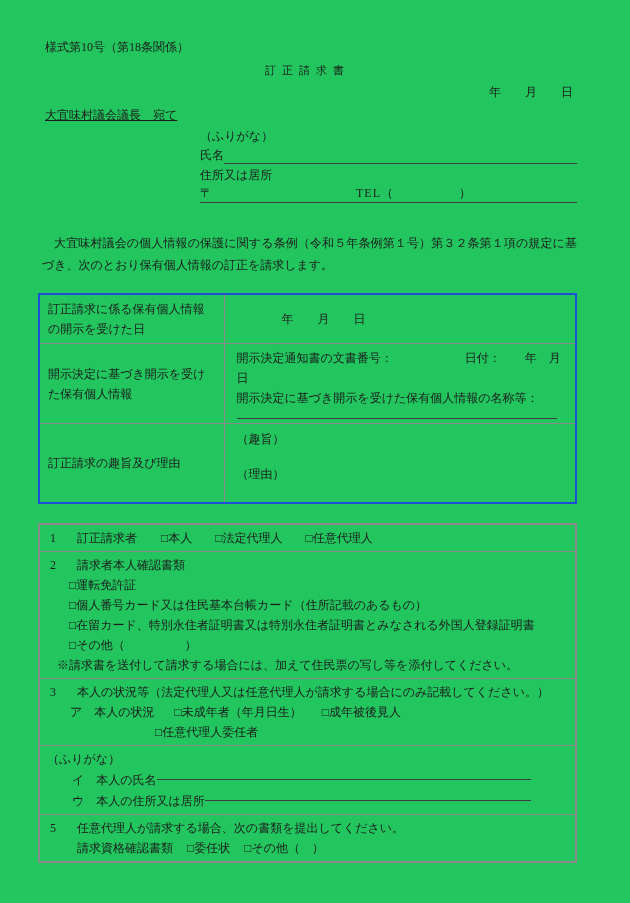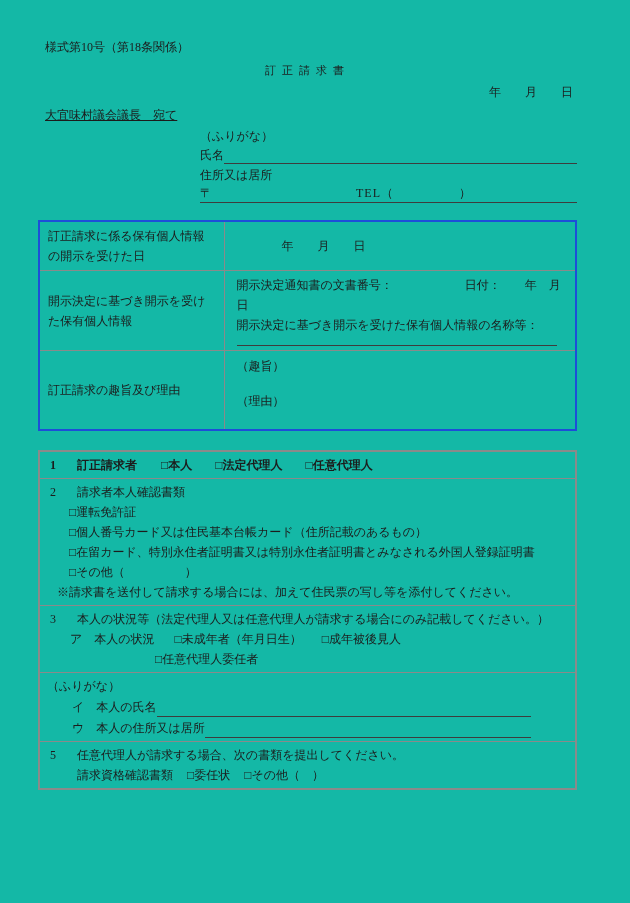--- a/index.html
+++ b/index.html
@@ -1,19 +1,19 @@
 <!DOCTYPE html>
 <html><head>
 <meta charset="utf-8">
 <style>
   * { margin:0; padding:0; box-sizing:border-box; }
   html,body { background:#e8e8e8; }
   .page {
     position:relative; width:630px; height:903px; margin:0 auto;
-    background:#14b8a6; color:#1c1c1c;
+    background:#22c55e; color:#1c1c1c;
     font-family:"Liberation Serif","DejaVu Serif",serif;
     font-size:12px; overflow:hidden;
   }
   .content { padding:40px 53px 0 38px; }
   .form-number { margin-left:7px; line-height:14px; }
   .doc-title { text-align:center; font-size:11px; letter-spacing:6px; margin-top:7px; line-height:18px; }
   .date-line { text-align:right; margin-top:6px; line-height:14px; margin-right:4px; }
   .addressee { margin-left:7px; margin-top:9px; line-height:15px;text-decoration:underline; }
   .applicant { margin-left:162px; margin-top:6px; }
   .furigana-line { line-height:15px; }
@@ -36,36 +36,36 @@
   .t1 .r2 { height:65px; }
   .t1 .r3 { height:76px; }
   .t1 .date-val { padding-left:45px; }
   .t1 .cell-top { vertical-align:top; }
   .doc-underline { width:320px; border-bottom:1px solid #3d3d3d; height:11px; }
   .purport { margin-top:1px; }
   .reason { margin-top:15px; margin-bottom:14px; }
 
   .t2 { margin-top:19px; border:2px solid #8a8a8a; }
   .t2 td { padding:3px 10px; vertical-align:top; }
-  .t2 .r1 { height:27px;font-weight:bold; }
+  .t2 .r1 { height:27px; }
   .t2 .r2 { height:120px; }
   .t2 .r3 { height:66px; }
   .t2 .r4 { height:64px; padding-left:7px; }
   .t2 .r5 { height:45px; }
   .t2 .r6 { height:38px; }
   .num { display:inline-block; width:27px; }
   .opt { margin-left:23px; }
   .opt-first { margin-left:24px; }
   .indent-opt { margin-left:19px; }
   .note-line { margin-left:7px; }
   .status-line { margin-left:20px; }
   .status-opt { margin-left:20px; }
   .status-opt2 { margin-left:105px; }
   .sub-label { margin-left:25px; }
-  .field-line { display:flex; align-items:flex-end; height:21px; }
+  .field-line { display:flex; align-items:center; height:21px; }
   .field-uline { flex:1; border-bottom:1px solid #3d3d3d; margin-right:34px; }
   .docs-line { margin-left:27px; }
   .doc-opt { margin-left:14px; }
 </style>
 </head>
 <body>
 
 <div class="page">
   <div class="content">
     <div class="form-number">様式第10号（第18条関係）</div>
@@ -81,20 +81,21 @@
       </div>
       <div class="addr-line">住所又は居所</div>
       <div class="postal-line">
         <span>〒</span>
         <span class="postal-spacer"></span>
         <span class="tel-label">TEL（　　　　　）</span>
         <span class="postal-tail"></span>
       </div>
     </div>
 
+    <p class="intro">　大宜味村議会の個人情報の保護に関する条例（令和５年条例第１号）第３２条第１項の規定に基づき、次のとおり保有個人情報の訂正を請求します。</p>
 
     <table class="t1">
       <tbody>
           <tr>
         <td class="c1 r1">訂正請求に係る保有個人情報の開示を受けた日</td>
         <td class="c2 r1">
           <div class="date-val">年　　月　　日</div>
         </td>
       </tr>
       <tr>

